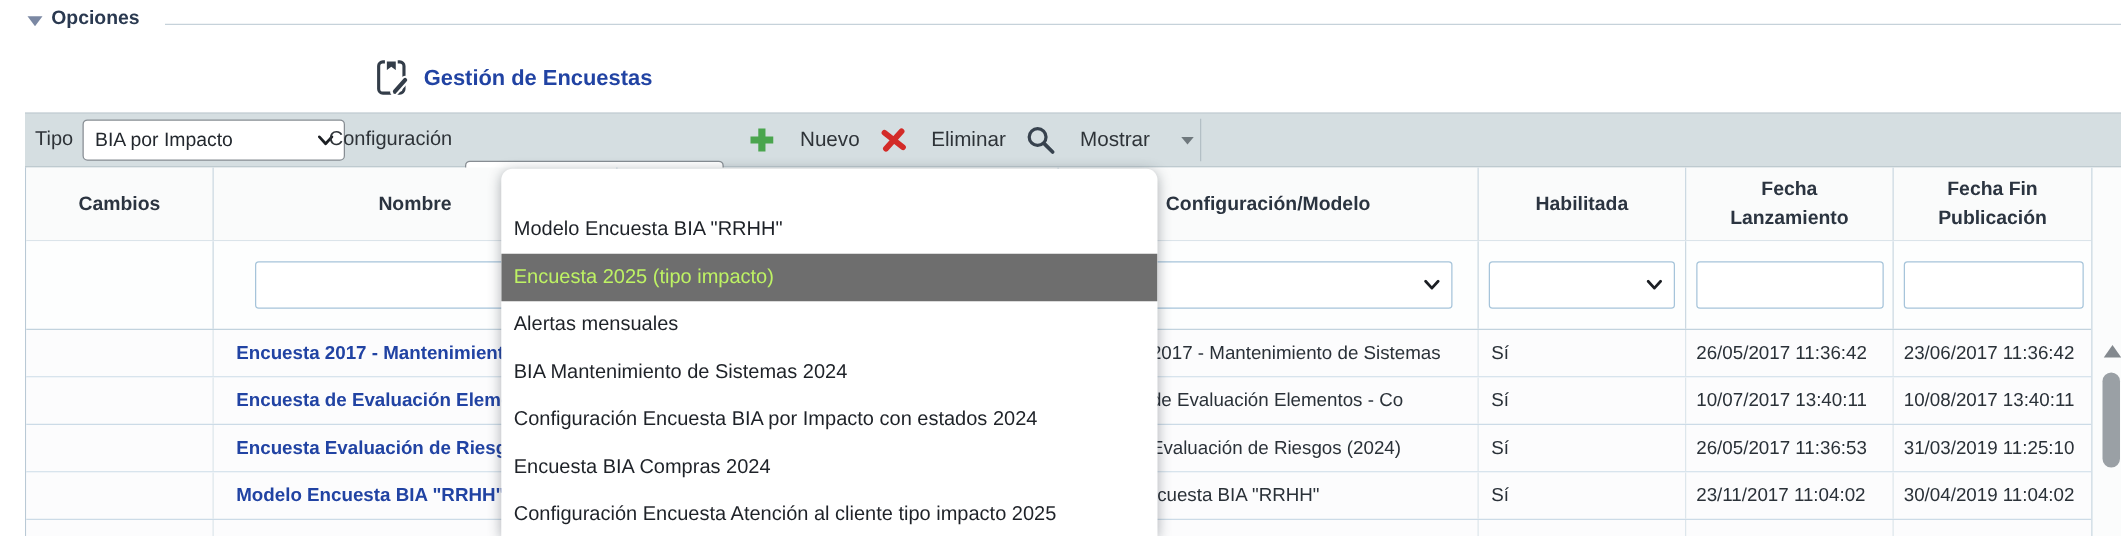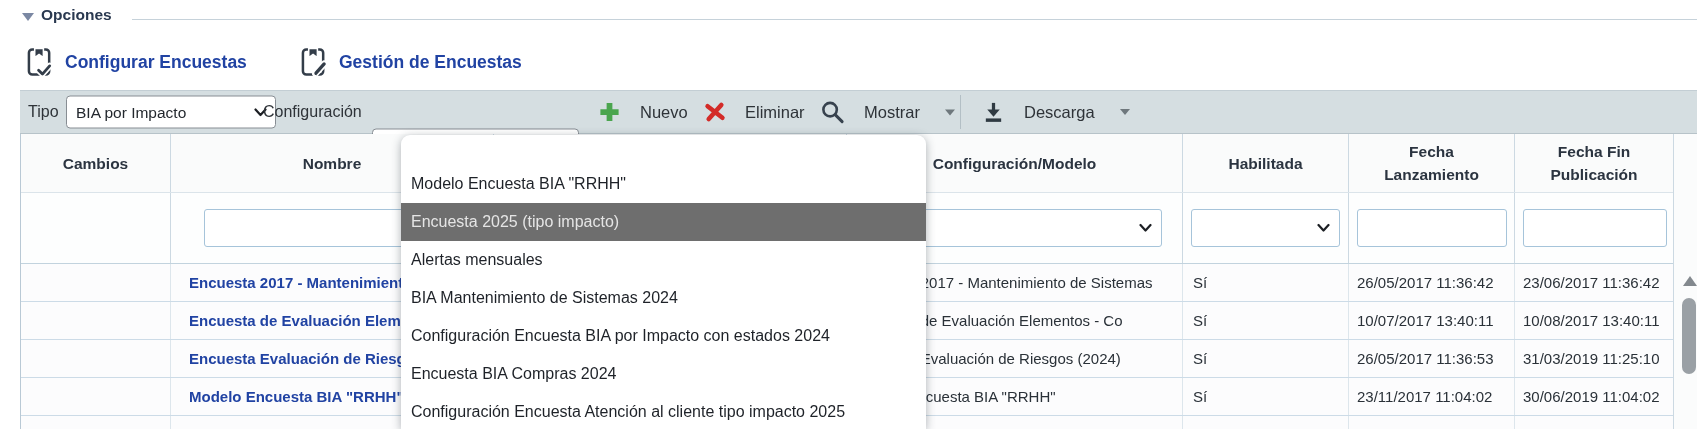--- a/index.html
+++ b/index.html
@@ -63,43 +63,32 @@
   .sb-up{position:absolute;left:9px;top:142px;width:0;height:0;cursor:pointer;
          border-left:7px solid transparent;border-right:7px solid transparent;border-bottom:10px solid #83898e;}
   .sb-thumb{position:absolute;left:8px;top:164px;width:14px;height:76px;border-radius:7px;background:#9aa0a5;cursor:pointer;}
 
   
   .dropdown{position:absolute;left:388px;top:135px;width:525px;height:294px;background:#fff;
             border-radius:9px 9px 0 0;box-shadow:0 2px 10px rgba(40,50,60,.38);overflow:hidden;z-index:30;}
   .dd-item{height:38px;display:flex;align-items:center;padding:0 8px 0 10px;font-size:16px;color:#1e2228;
            white-space:nowrap;overflow:hidden;cursor:pointer;}
   .dd-item.empty{height:30px;}
-  .dd-item.hl{background:var(--dd-highlight,#6e6e6e);color:#e5e5e5;}
+  .dd-item.hl{background:var(--dd-highlight,#6e6e6e);color:#bef264;}
 </style>
 </head>
 <body>
 
 <div class="stage">
 
   <div class="tri-down"></div>
   <span class="opt-title">Opciones</span>
   <div class="opt-line"></div>
   <div class="right-line"></div>
 
-  <div class="tab" id="tab1">
-    <span class="ticon">
-      <svg width="27" height="32" viewBox="0 0 28 32">
-          <rect x="2" y="3" width="21" height="26" rx="3.5" fill="none" stroke="currentColor" stroke-width="2.6"></rect>
-          <path d="M8 2 h9 v9.5 l-4.5 -3.4 L8 11.5 z" fill="currentColor" stroke="#fff" stroke-width="1.6"></path>
-          <path d="M12 24.5 l4 4 l7.5 -8.5" fill="none" stroke="#fff" stroke-width="6.4" stroke-linecap="round" stroke-linejoin="round"></path>
-          <path d="M12 24.5 l4 4 l7.5 -8.5" fill="none" stroke="currentColor" stroke-width="2.9" stroke-linecap="round" stroke-linejoin="round"></path>
-        </svg>
-    </span>
-    <span>Configurar Encuestas</span>
-  </div>
   <div class="tab" id="tab2">
     <span class="ticon">
       <svg width="27" height="32" viewBox="0 0 28 32">
           <rect x="2" y="3" width="21" height="26" rx="3.5" fill="none" stroke="currentColor" stroke-width="2.6"></rect>
           <path d="M8 2 h9 v9.5 l-4.5 -3.4 L8 11.5 z" fill="currentColor" stroke="#fff" stroke-width="1.6"></path>
           <path d="M15 28 l9 -10" fill="none" stroke="#fff" stroke-width="7" stroke-linecap="round"></path>
           <path d="M15.5 27.5 l8.5 -9.5" fill="none" stroke="currentColor" stroke-width="3.4" stroke-linecap="round"></path>
           <path d="M14.2 29.2 l2.4 0.5 l-1.9 -2.3 z" fill="currentColor"></path>
         </svg>
     </span>
@@ -146,31 +135,20 @@
       <span style="display:flex;color:#37424e">
           <svg width="25" height="25" viewBox="0 0 26 26">
             <circle cx="10.5" cy="10.5" r="7" fill="none" stroke="currentColor" stroke-width="2.7"></circle>
             <path d="M16 16 L23 23" stroke="currentColor" stroke-width="3.1" stroke-linecap="round"></path>
           </svg>
         </span>
       <span class="tb-label">Mostrar</span>
       <span class="caret"></span>
     </div>
     <div class="vsep"></div>
-    <div class="tb grp" style="left:962px">
-      <span style="display:flex;color:#2f3a42">
-          <svg width="23" height="24" viewBox="0 0 24 24">
-            <path d="M12 2.5 V12" stroke="currentColor" stroke-width="3.4"></path>
-            <path d="M5.5 9.5 H18.5 L12 17 Z" fill="currentColor"></path>
-            <path d="M4 20.5 H20" stroke="currentColor" stroke-width="3.6"></path>
-          </svg>
-        </span>
-      <span class="tb-label">Descarga</span>
-      <span class="caret"></span>
-    </div>
   </div>
 
   <div class="tbl">
     <div class="thead grid7">
       <div class="th">
           <span>Cambios</span>
         </div>
       <div class="th">
           <span>Nombre</span>
         </div>
@@ -255,21 +233,21 @@
         </div>
         <div class="trow grid7">
           <div class="td td-cambios"></div>
           <div class="td td-nombre">
             <span class="lnk">Modelo Encuesta BIA "RRHH"</span>
           </div>
           <div class="td td-hidden"></div>
           <div class="td td-config">Modelo Encuesta BIA "RRHH"</div>
           <div class="td td-habilitada">Sí</div>
           <div class="td td-fecha_lanzamiento">23/11/2017 11:04:02</div>
-          <div class="td td-fecha_fin">30/06/2019 11:04:02</div>
+          <div class="td td-fecha_fin">30/04/2019 11:04:02</div>
         </div>
         <div class="trow partial grid7">
           <div class="td"></div>
           <div class="td"></div>
           <div class="td"></div>
           <div class="td"></div>
           <div class="td"></div>
           <div class="td"></div>
           <div class="td"></div>
         </div>

